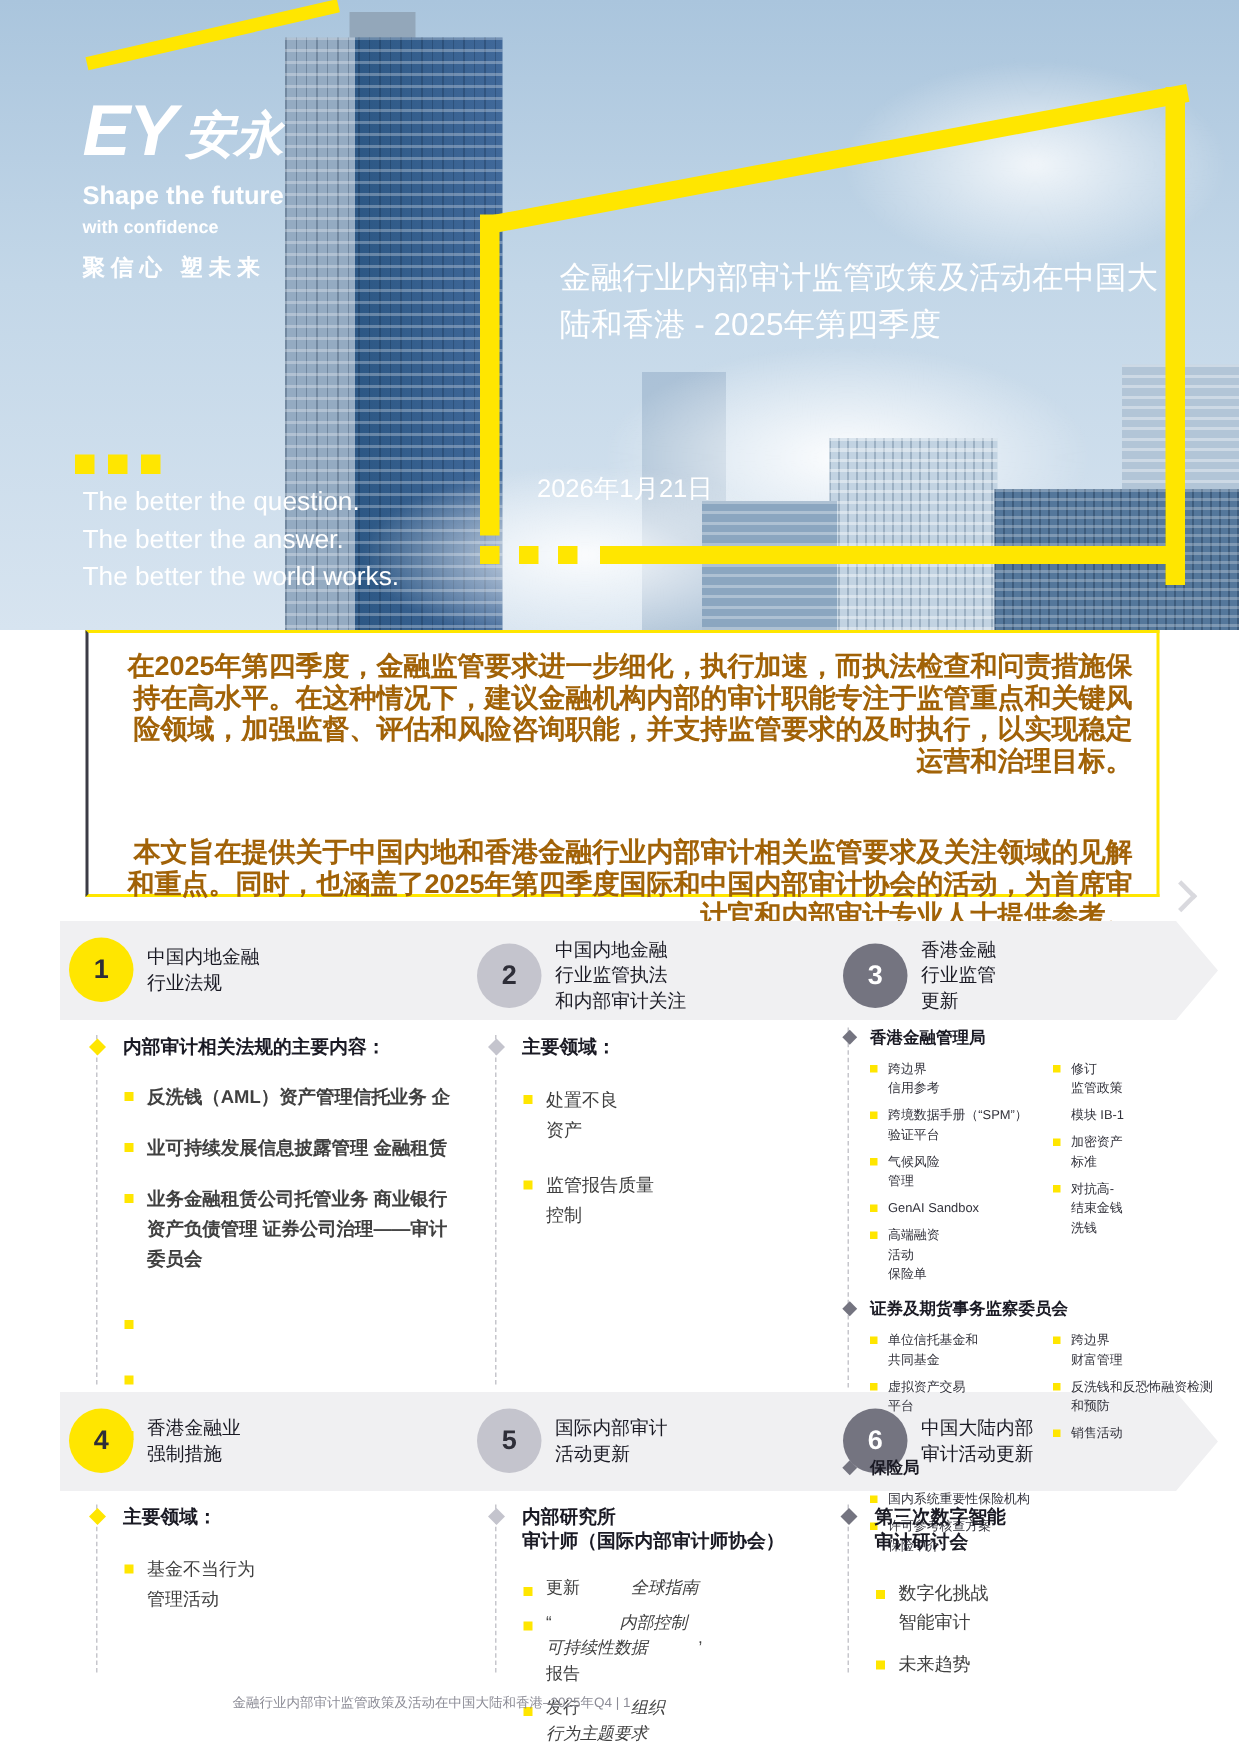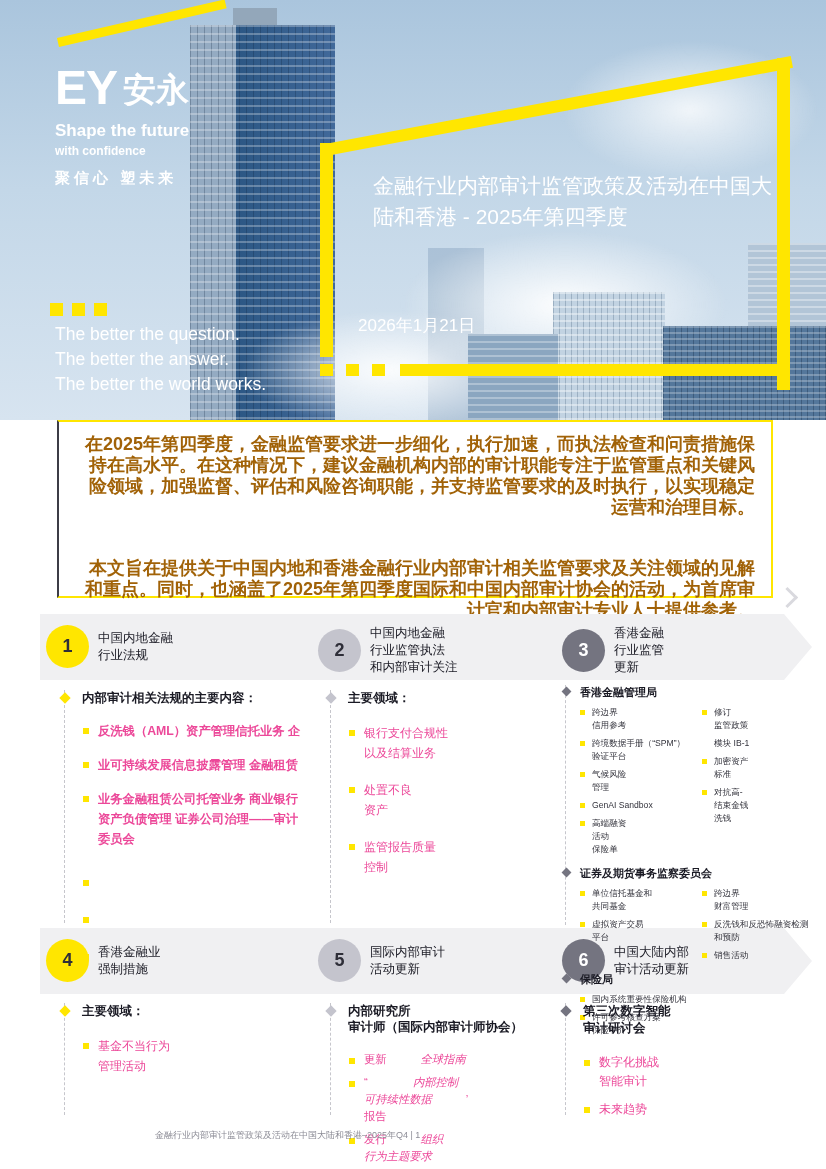--- a/index.html
+++ b/index.html
@@ -30,21 +30,21 @@
   .t-r3{left:468px;top:334px;width:90px;height:86px;
       background:repeating-linear-gradient(180deg,rgba(255,255,255,.3) 0 2px,rgba(0,0,0,0) 2px 7px),#8ba6c0;}
   .t-r4{left:748px;top:243px;width:78px;height:177px;
       background:repeating-linear-gradient(180deg,rgba(255,255,255,.35) 0 2px,rgba(0,0,0,0) 2px 7px),#b2c5d7;}
 
   .yellow-slash{position:absolute;left:58px;top:38px;width:172px;height:9px;background:#FFE600;
       transform:rotate(-13deg);transform-origin:left center;}
 
   
   .logo{position:absolute;left:55px;top:66px;color:#fff;}
-  .logo-row{display:flex;align-items:flex-end;gap:6px;}
+  .logo-row{display:flex;align-items:flex-end;gap:6px;font-style:italic;}
   .logo-ey{font-size:48px;font-weight:800;line-height:44px;letter-spacing:-1px;}
   .logo-cn{font-size:33px;font-weight:700;line-height:40px;}
   .tagline{font-size:17px;font-weight:700;line-height:21px;margin-top:10px;}
   .tagline2{font-size:12px;font-weight:700;line-height:21px;}
   .tagline-cn{font-size:15px;font-weight:700;letter-spacing:4px;margin-top:7px;}
 
   .squares{position:absolute;left:50px;top:303px;display:flex;gap:9px;}
   .squares i{display:block;width:13px;height:13px;background:#FFE600;}
   .motto{position:absolute;left:55px;top:322px;color:#fff;font-size:17.5px;line-height:25px;font-weight:500;}
 
@@ -97,21 +97,21 @@
   .phead{display:flex;align-items:flex-start;font-weight:700;font-size:12.5px;line-height:17px;color:#1a1a24;}
   .phead .ptext{white-space:pre-line;}
   .diamond{width:8px;height:8px;transform:rotate(45deg);flex:none;margin:4px 13px 0 -4px;}
   .d-yellow{background:#FFE600;} .d-light{background:#C4C4CD;} .d-dark{background:#747480;}
 
   .ul{margin-top:16px;padding-left:18px;}
   .li{display:flex;align-items:flex-start;}
   .li + .li{margin-top:17px;}
   .bul{width:6px;height:6px;background:#FFE600;flex:none;margin:7px 9px 0 0;}
   .nob{visibility:hidden;}
-  .litext{font-size:12px;line-height:20px;white-space:pre-wrap;color:#ec4899;}
+  .litext{font-size:12px;line-height:20px;white-space:pre-wrap;color:#404040;}
   .ital{font-style:italic;}
 
   .panel[data-panel="0"] .ul{margin-top:14px;}
   .panel[data-panel="0"] .li + .li{margin-top:14px;}
   .panel[data-panel="0"] .li.empty{margin-top:24px;}
   .panel[data-panel="0"] .litext{font-weight:600;font-size:12.3px;}
 
   
   .panel[data-panel="2"] .phead2{display:flex;align-items:flex-start;font-weight:700;font-size:11px;line-height:14px;color:#1a1a24;}
   .panel[data-panel="2"] .phead2 .diamond{width:7px;height:7px;margin:3px 10px 0 -3px;}
@@ -274,25 +274,20 @@
       </div>
     </div>
   <div class="panel" data-panel="1">
       <div class="phead">
         <span class="diamond d-light"></span>
         <span class="ptext">主要领域：</span>
       </div>
       <div class="ul">
         <div class="li">
           <span class="bul"></span>
-          <span class="litext">银行支付合规性
-以及结算业务</span>
-        </div>
-        <div class="li">
-          <span class="bul"></span>
           <span class="litext">处置不良
 资产</span>
         </div>
         <div class="li">
           <span class="bul"></span>
           <span class="litext">监管报告质量
 控制</span>
         </div>
       </div>
     </div>

